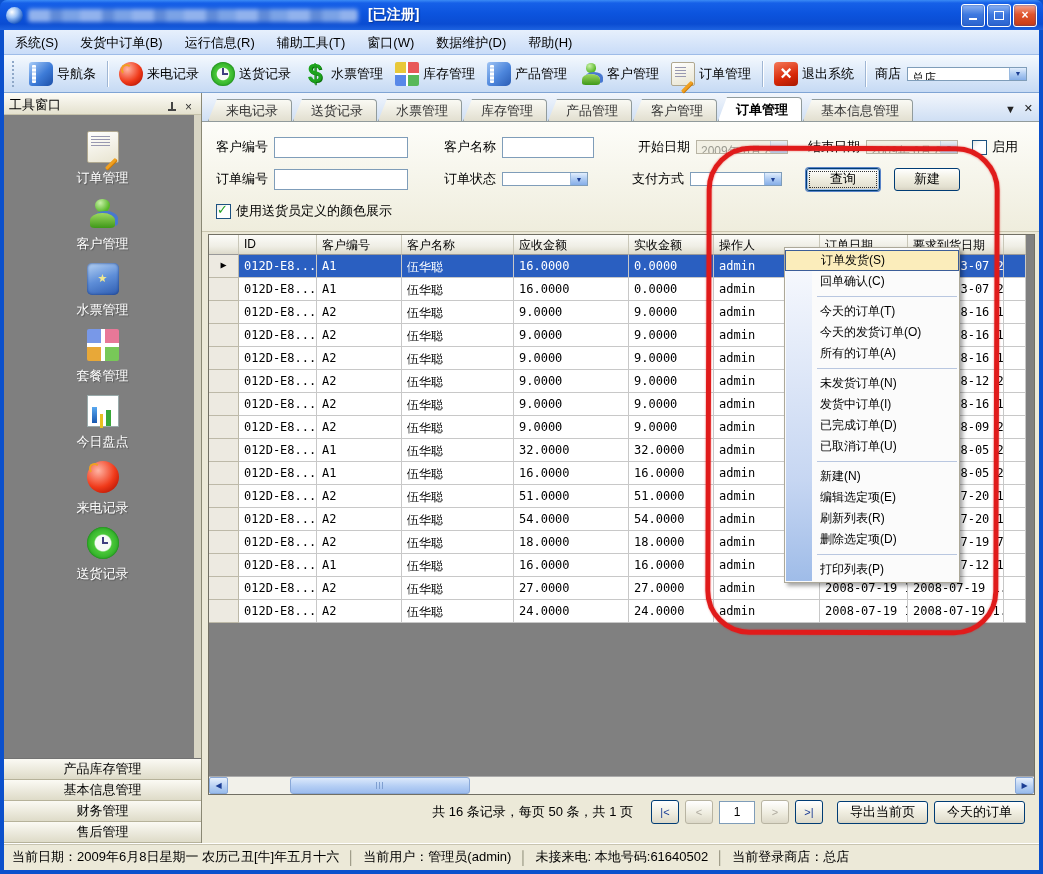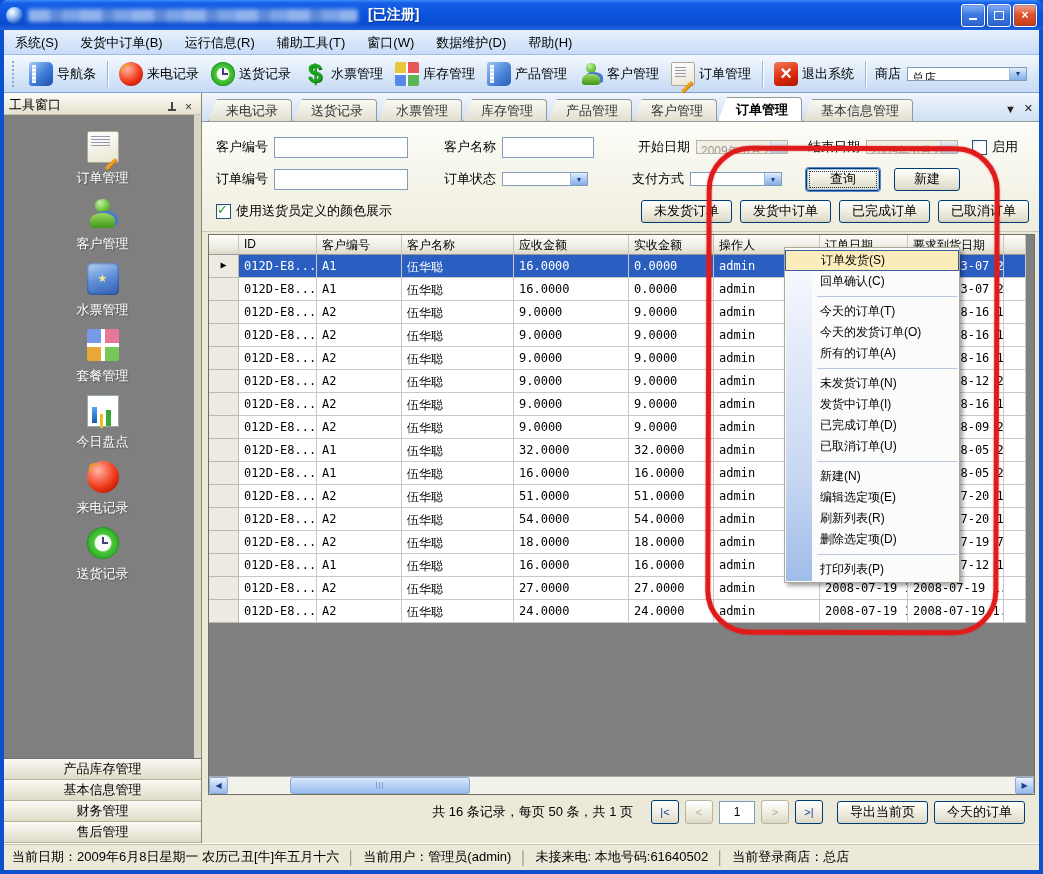--- a/index.html
+++ b/index.html
@@ -362,26 +362,20 @@
             </span>
             <button class="xp-btn default ml24" style="width:74px">查询</button>
             <button class="xp-btn ml14" style="width:66px">新建</button>
           </div>
           <div class="frow">
             <span class="chk checked">
               <span class="chkbox"></span>
               <span>使用送货员定义的颜色展示</span>
             </span>
             <span class="spacer"></span>
-            <span class="status-btns" id="status-buttons">
-                <button class="xp-btn">未发货订单</button>
-                <button class="xp-btn">发货中订单</button>
-                <button class="xp-btn">已完成订单</button>
-                <button class="xp-btn">已取消订单</button>
-              </span>
           </div>
         </div>
 
         <div class="grid-region">
           <div class="grid" id="grid">
               <div class="gh">
                 <div class="ghc" style="width: 30px;"></div>
                 <div class="ghc" style="width: 78px;">ID</div>
                 <div class="ghc" style="width: 85px;">客户编号</div>
                 <div class="ghc" style="width: 112px;">客户名称</div>

